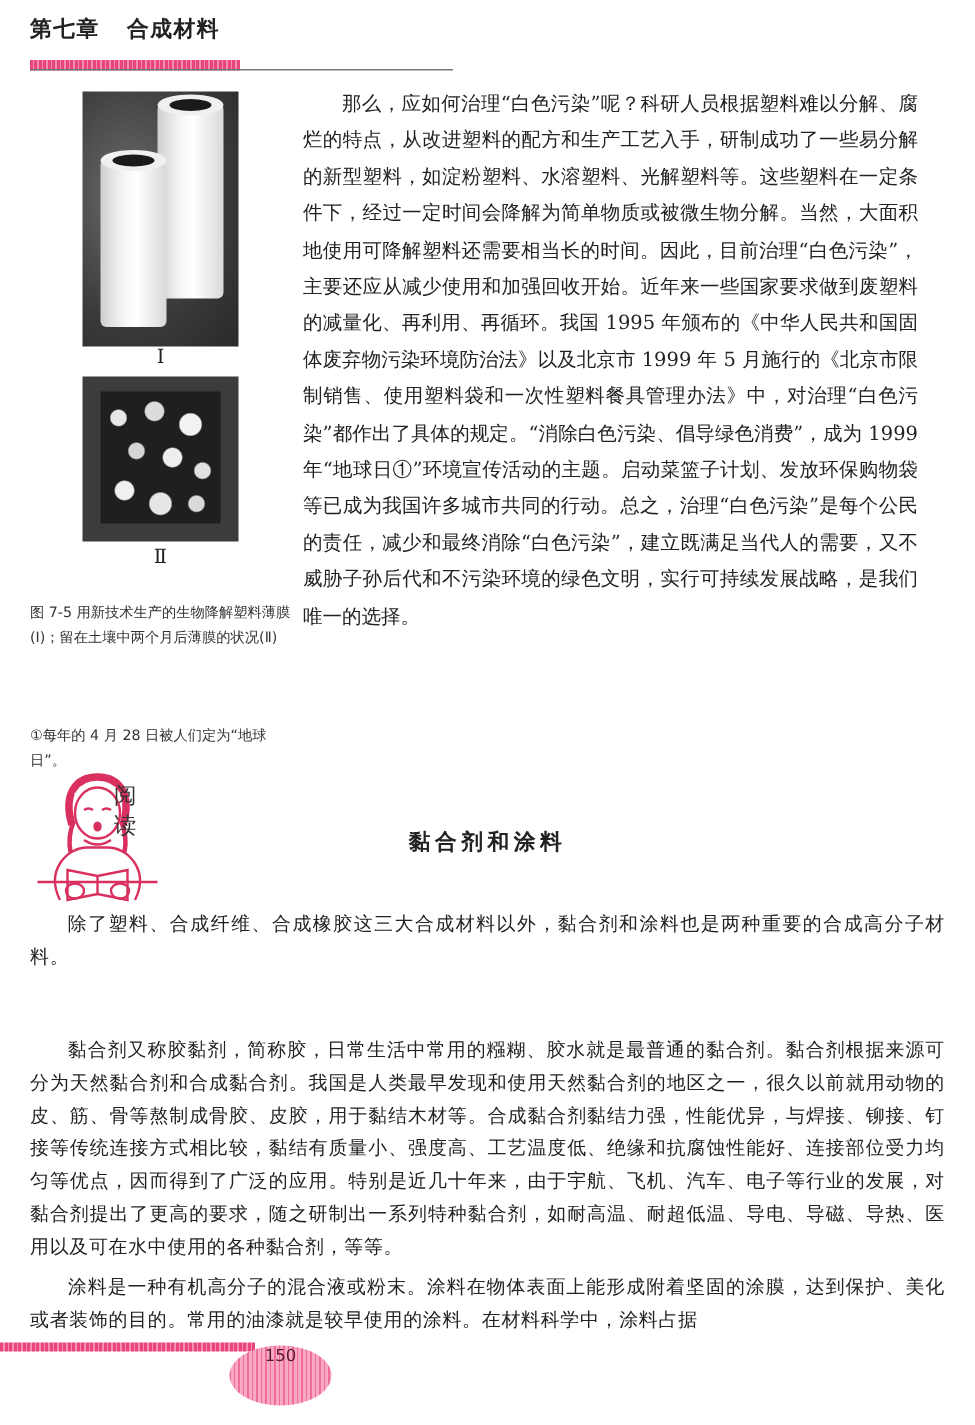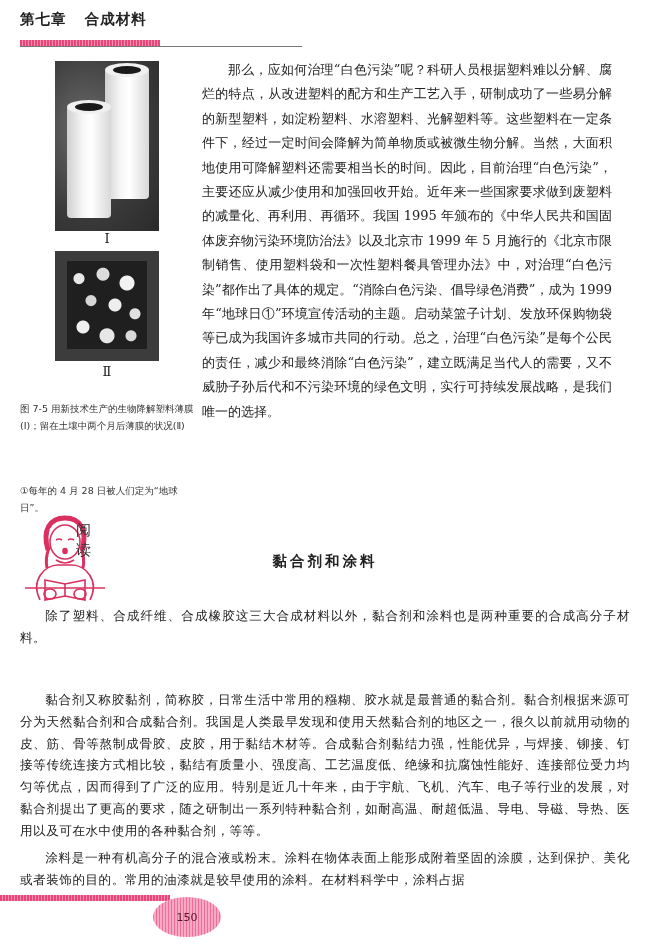--- a/index.html
+++ b/index.html
@@ -96,21 +96,21 @@
     letter-spacing: 0.5px;
   }
 
   .footer-rule {
     position: absolute; left: 0; top: 895px; width: 170px; height: 6px;
     background: repeating-linear-gradient(90deg, #e8457a 0 2px, #f48fb0 2px 3px);
   }
   .page-badge {
     position: absolute; left: 153px; top: 897px; width: 68px; height: 40px; border-radius: 50%;
     background: repeating-linear-gradient(90deg, #f06d9a 0 1px, #f7a9c4 1px 3px);
-    display: flex; align-items: center; justify-content: center;
+    display: flex; align-items: flex-start; justify-content: center;
     font-family: "DejaVu Sans", sans-serif; font-size: 11px; color: #5a1a2e;
   }
 </style>
 </head>
 <body>
 
 <div class="chapter-title">第七章   合成材料</div>
 <div class="header-rule-pink"></div>
 <div class="header-rule-under"></div>
 <div class="header-rule-gray"></div>

